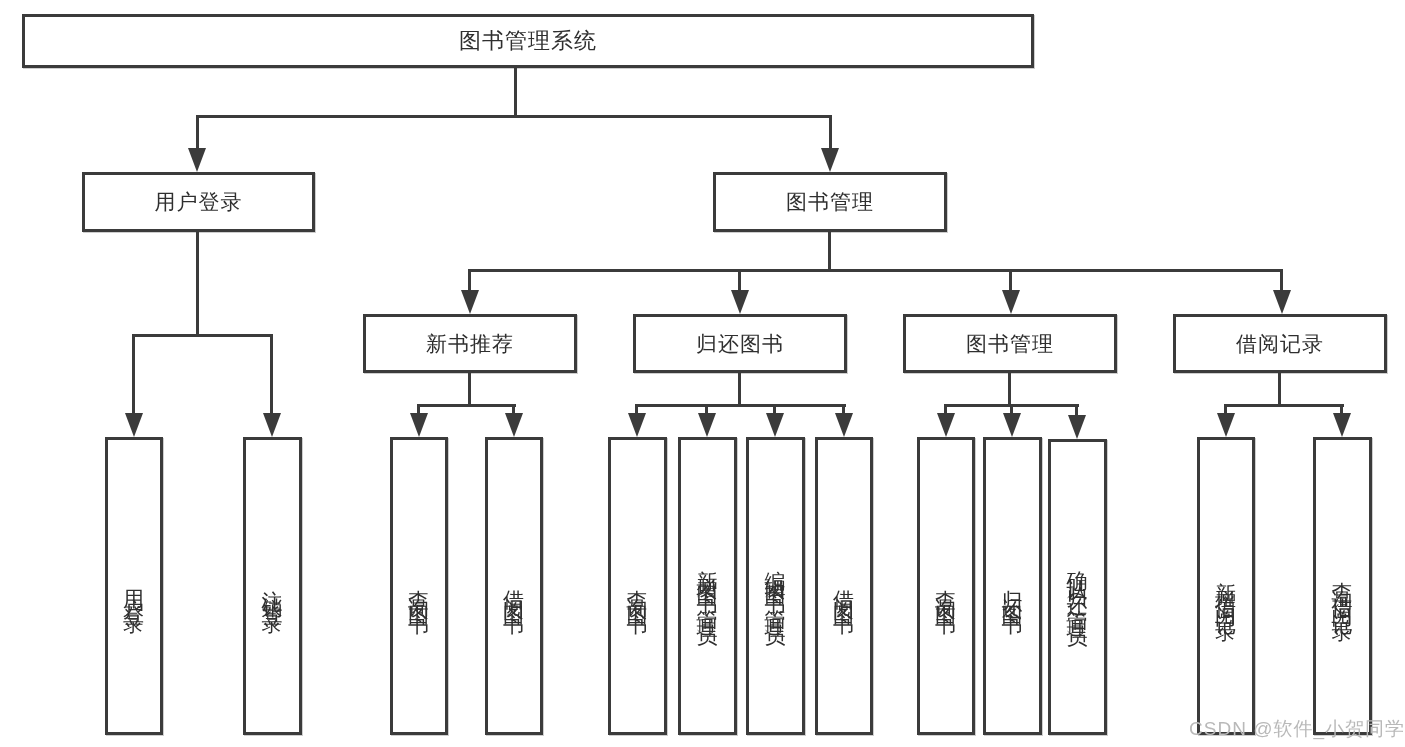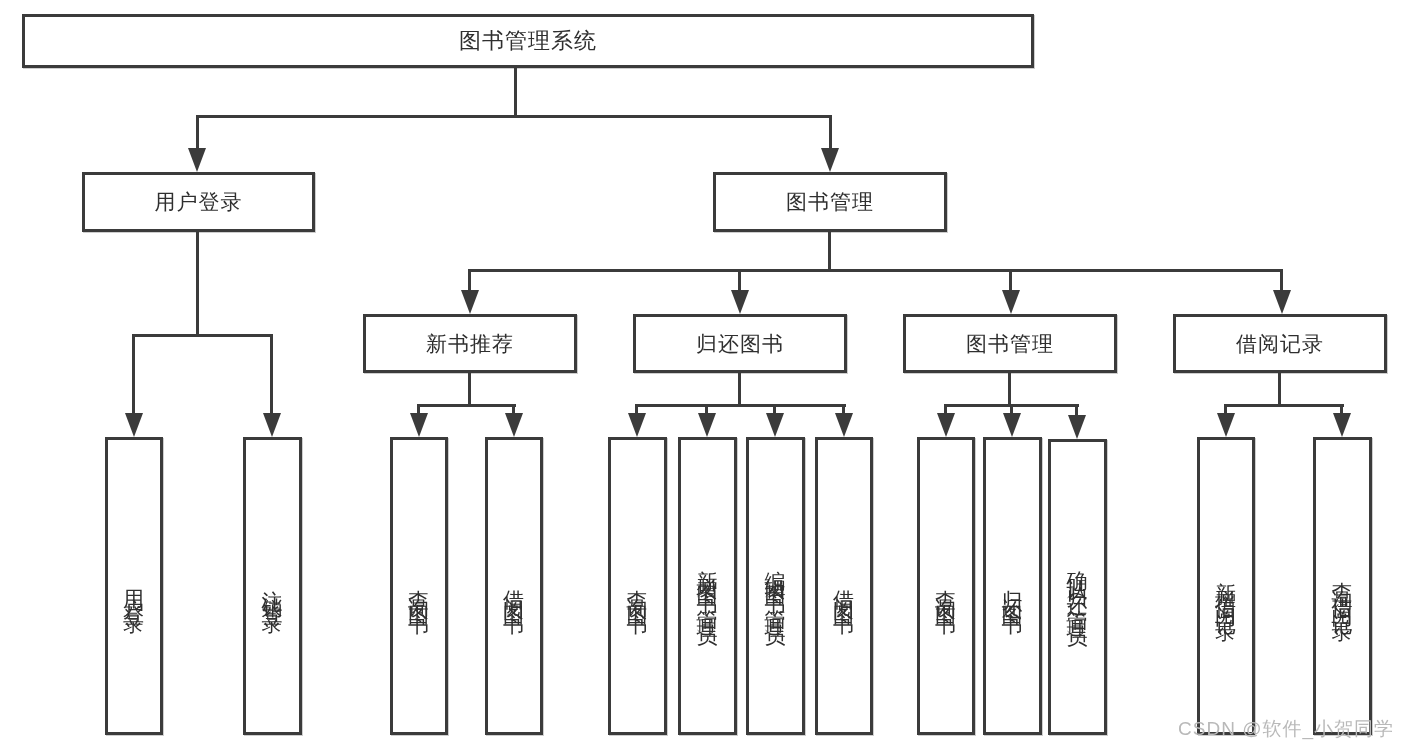--- a/index.html
+++ b/index.html
@@ -39,21 +39,21 @@
   .arrow{
     position:absolute;
     width:0;height:0;
     border-left:9px solid transparent;
     border-right:9px solid transparent;
     border-top:24px solid #3b3b3b;
   }
   .watermark{
     position:absolute;
     top:716px;
-    right:11px;
+    right:0;
     font-size:19px;
     color:#b9b9b9;
     letter-spacing:1px;
     z-index:5;
     white-space:nowrap;
     margin-left:12px;
   }
 </style>
 </head>
 <body>

